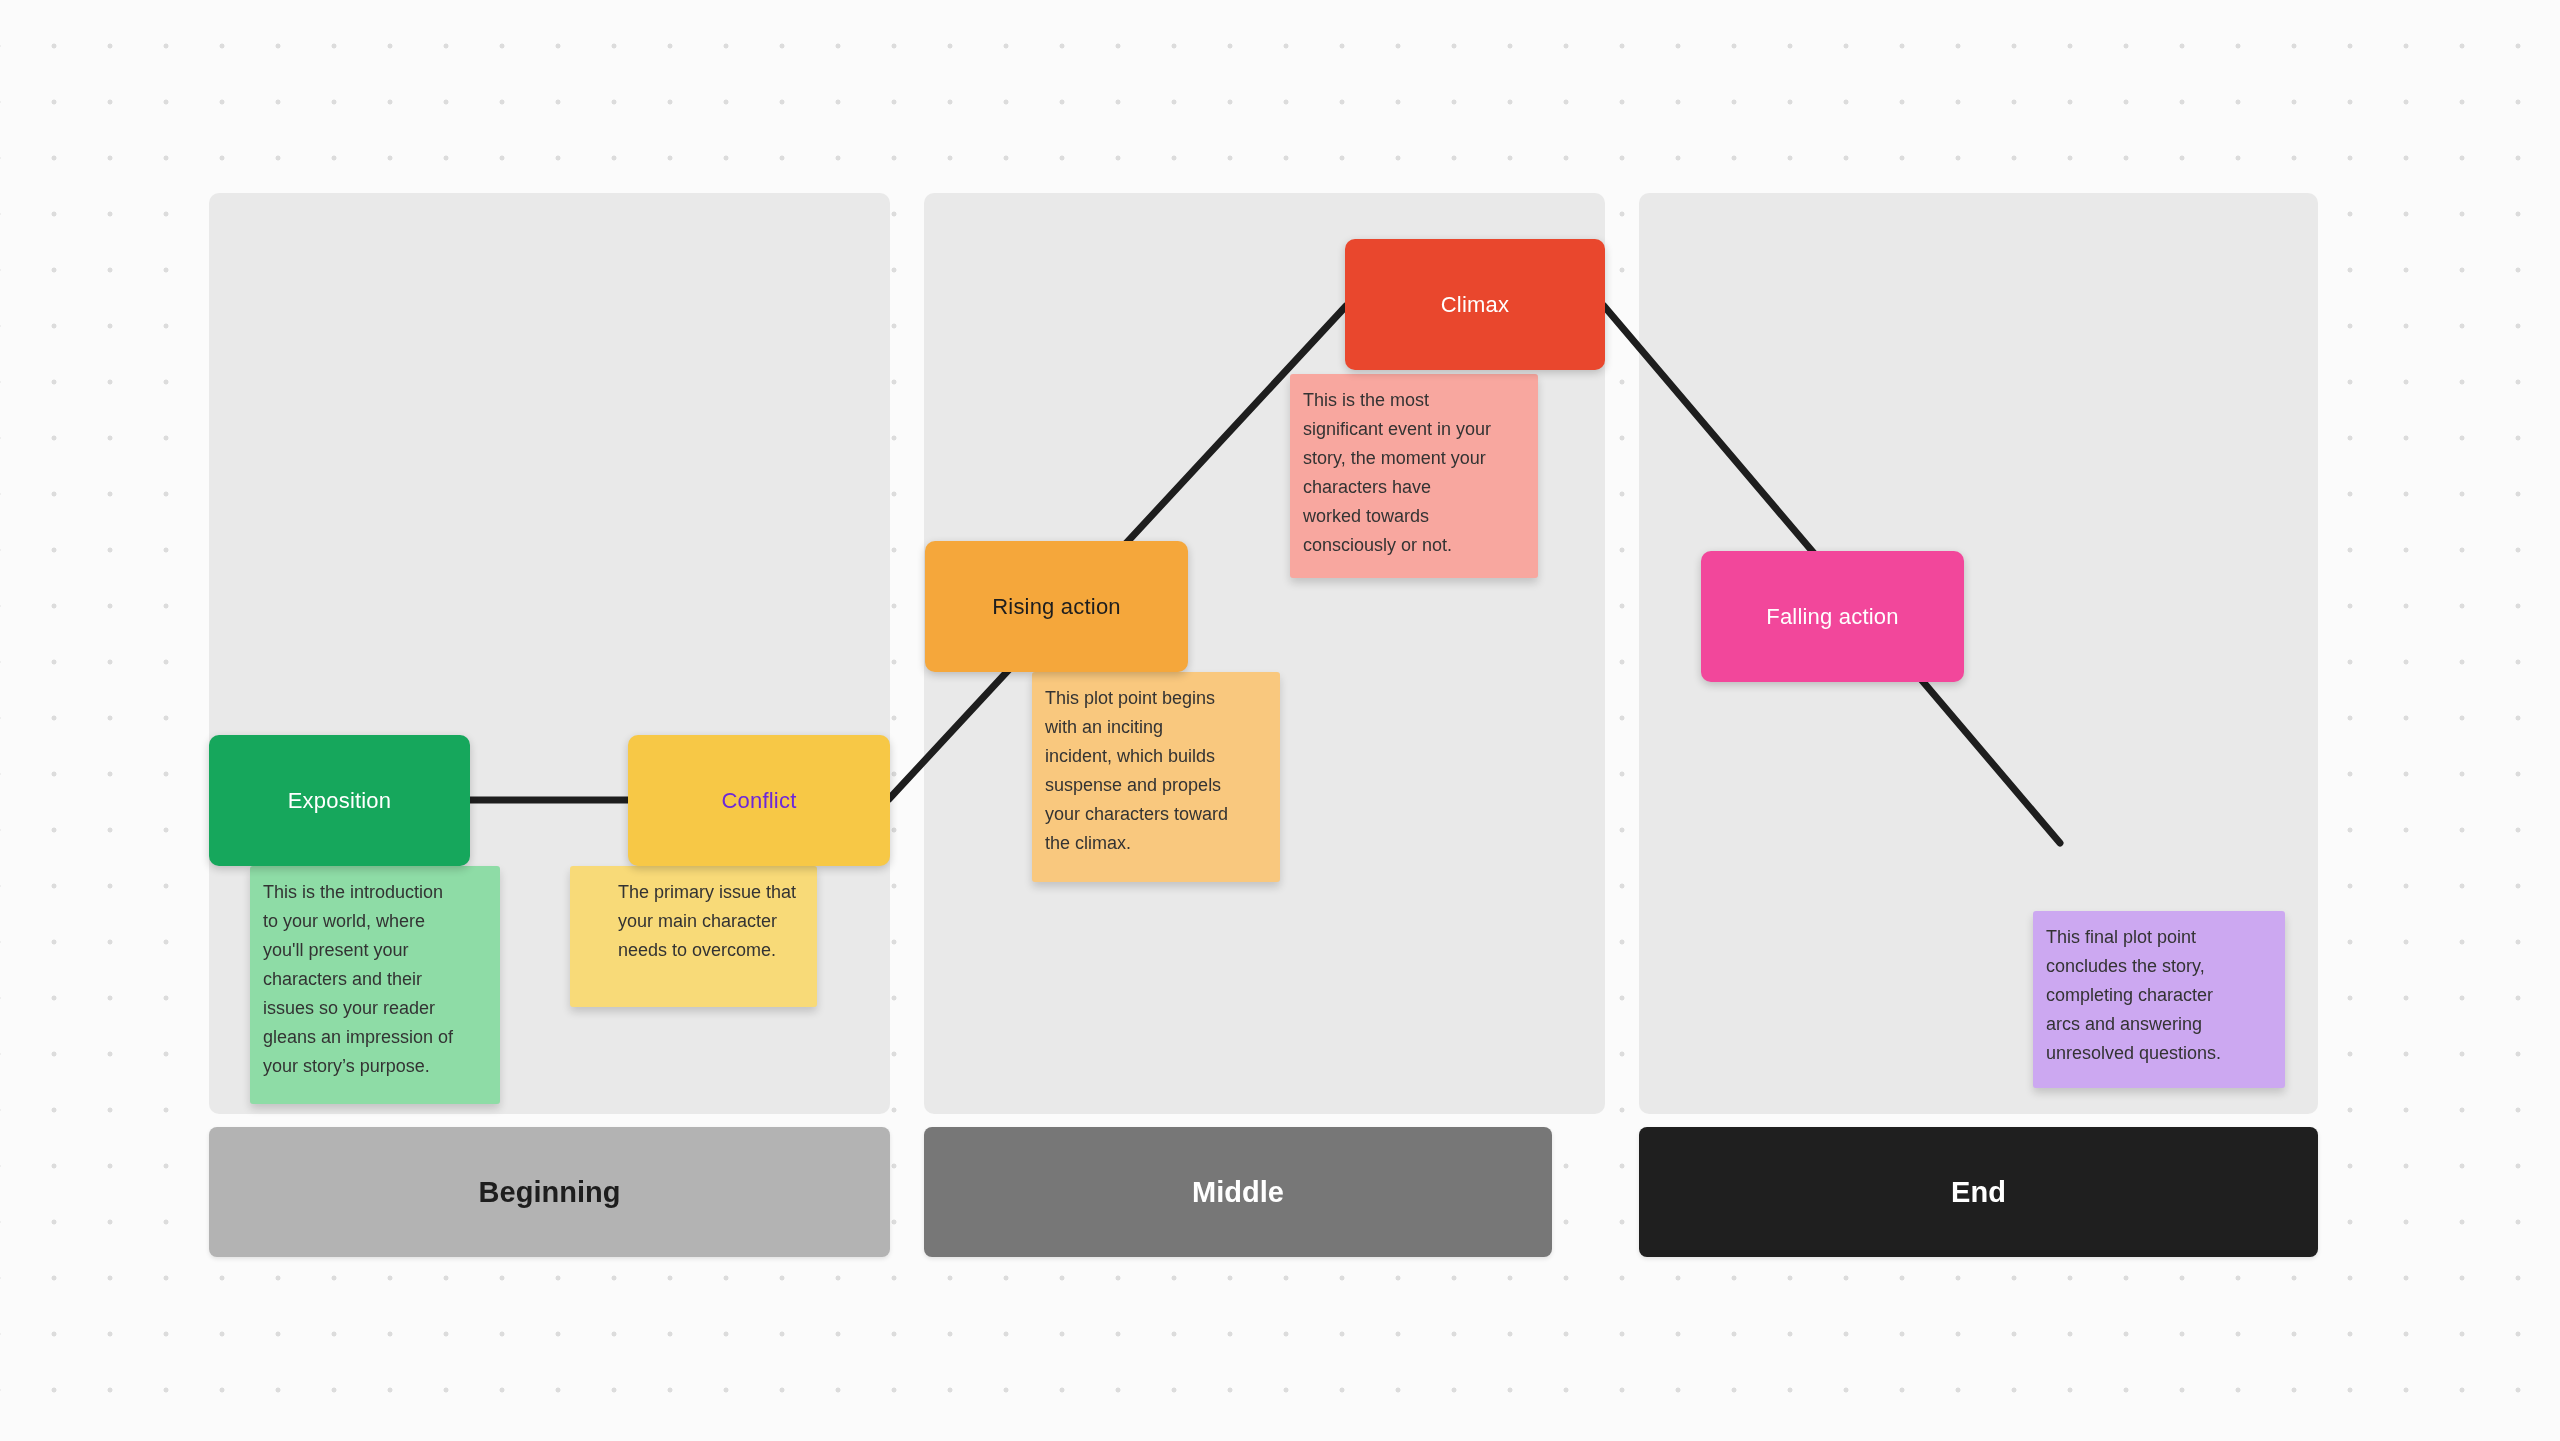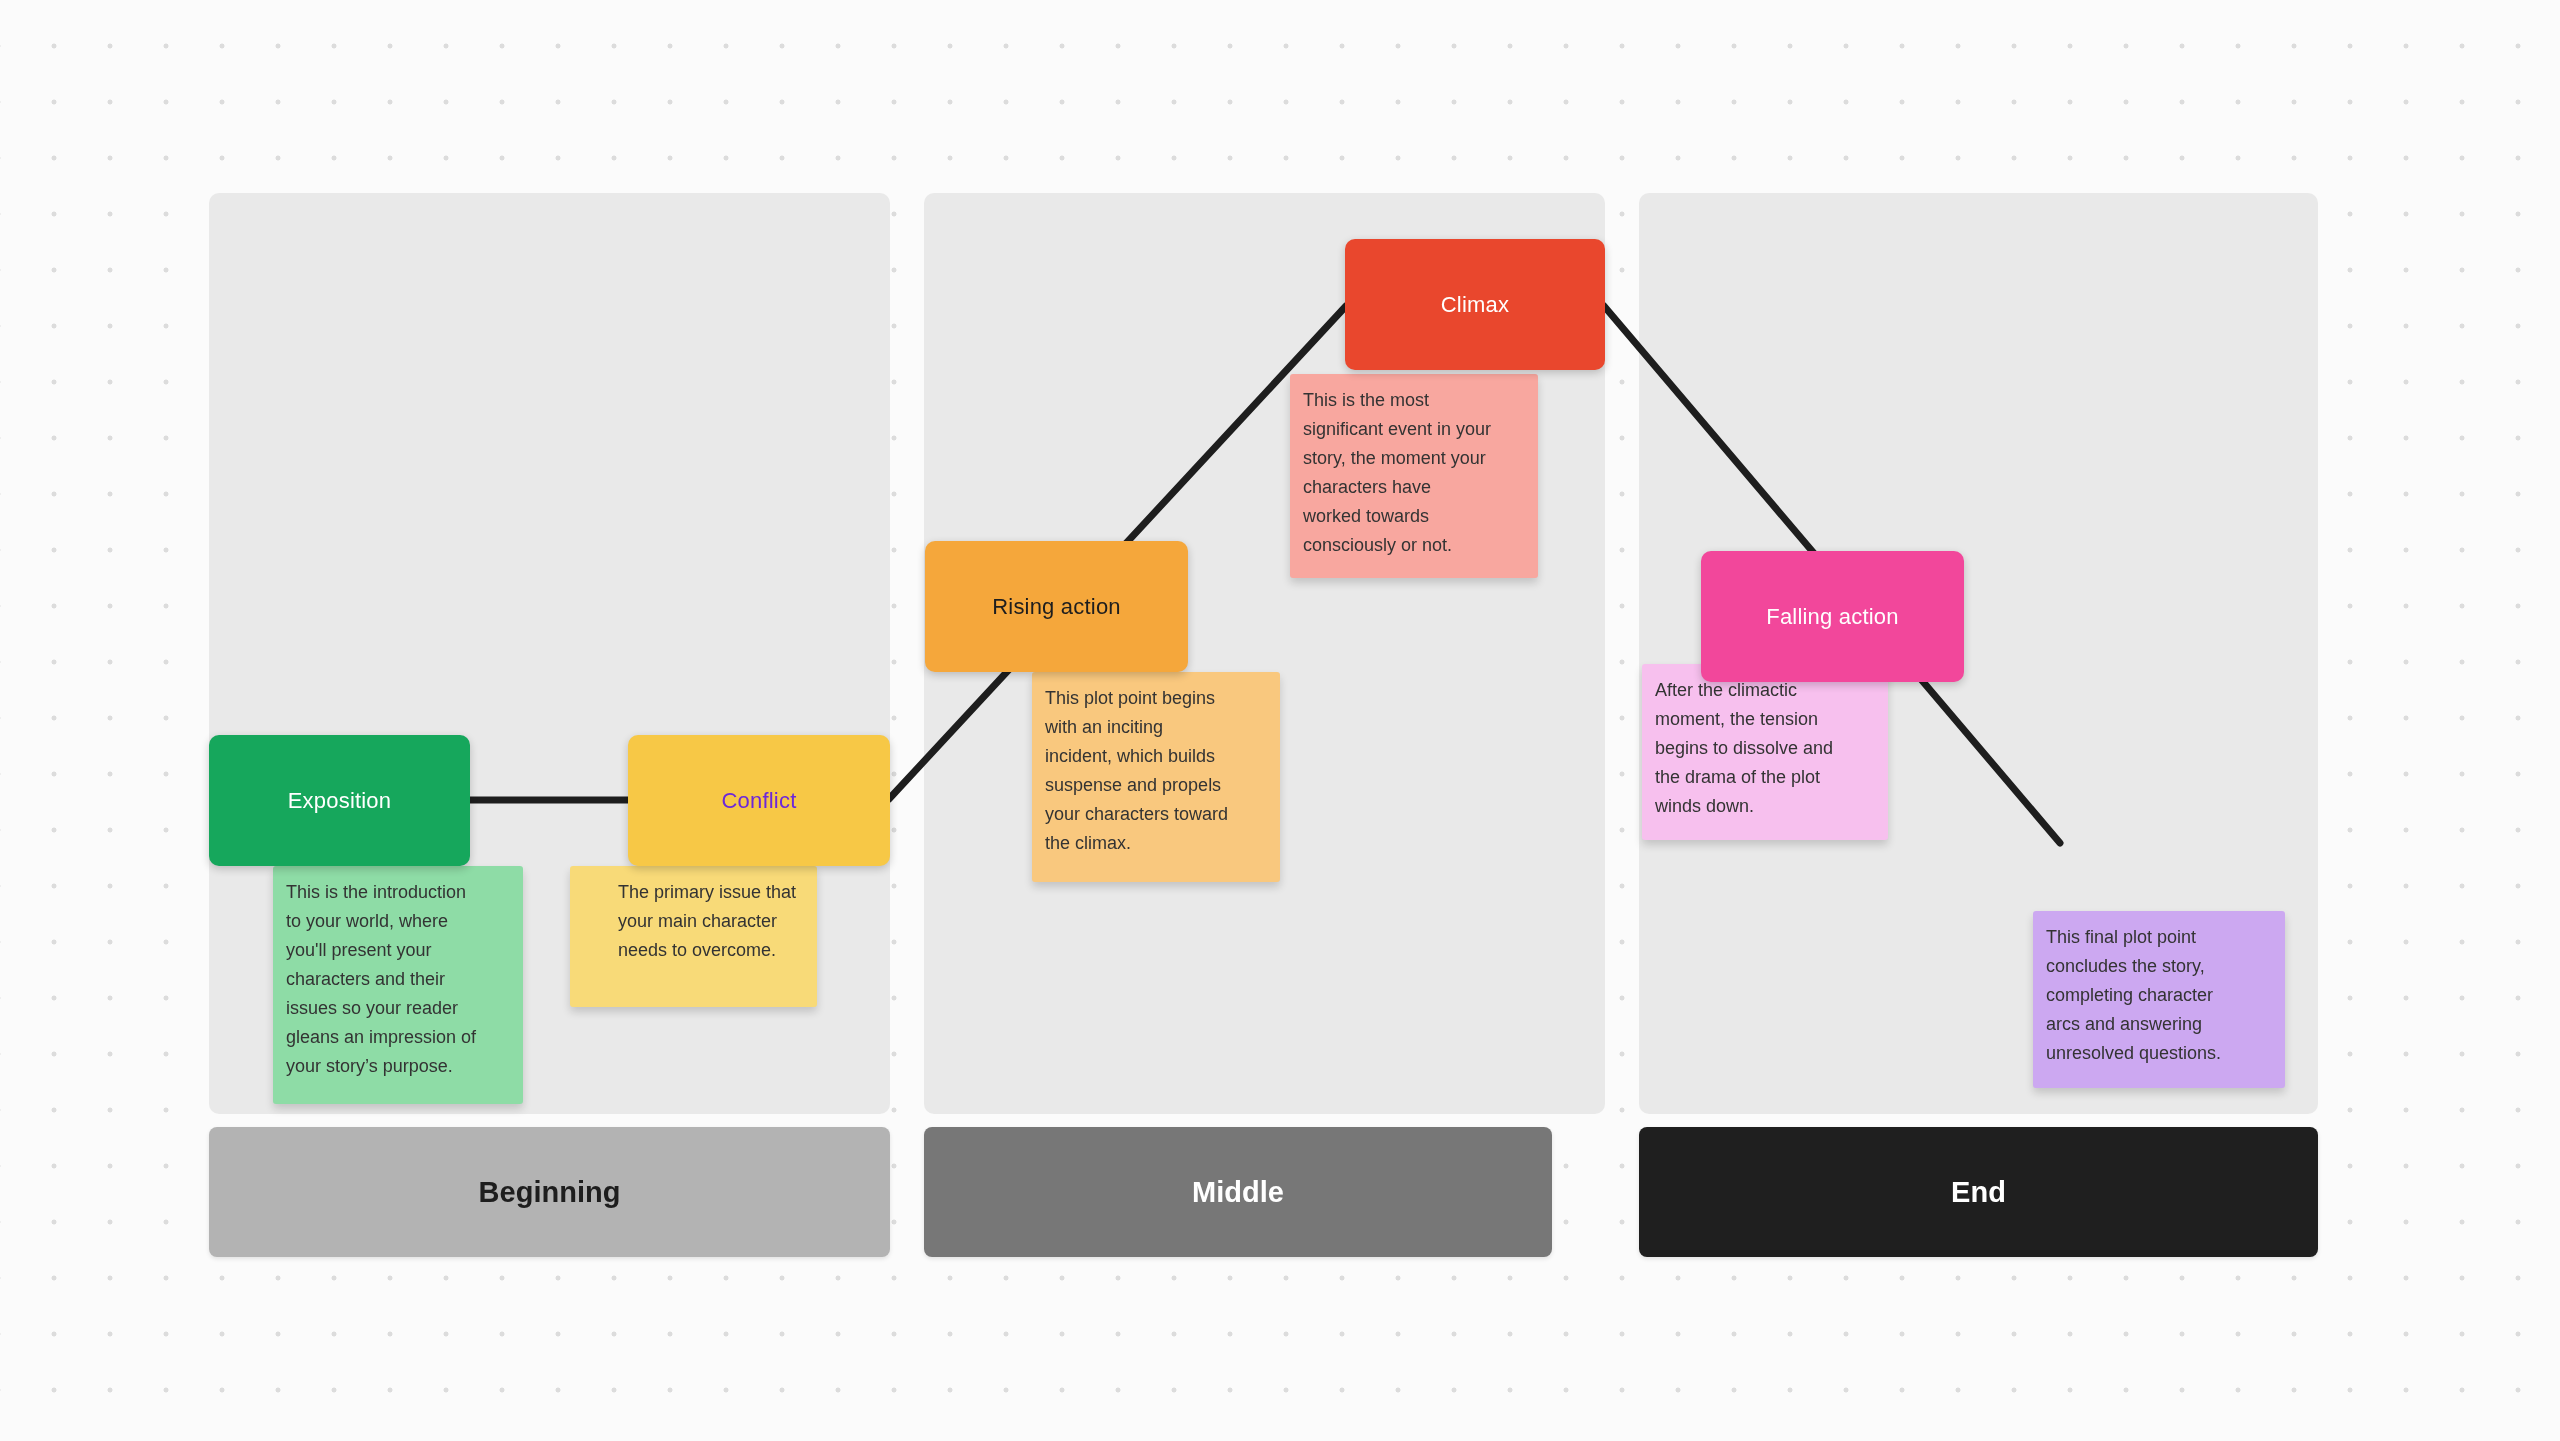--- a/index.html
+++ b/index.html
@@ -102,21 +102,21 @@
   <div class="panel" id="panel-0" style="background: rgb(233, 233, 233);"></div>
   <div class="panel" id="panel-1" style="background: rgb(233, 233, 233);"></div>
   <div class="panel" id="panel-2" style="background: rgb(233, 233, 233);"></div>
 
   <svg class="connectors" width="2560" height="1441" viewBox="0 0 2560 1441">
     <line id="line-0" x1="470" y1="800" x2="630" y2="800" stroke-width="7" stroke-linecap="round" stroke="#1E1E1E"></line>
     <line id="line-1" x1="889" y1="799" x2="1346" y2="306" stroke-width="7" stroke-linecap="round" stroke="#1E1E1E"></line>
     <line id="line-2" x1="1604" y1="306" x2="2060" y2="843" stroke-width="7" stroke-linecap="round" stroke="#1E1E1E"></line>
   </svg>
 
-  <div class="note" id="note-0" style="background: rgb(142, 220, 166); margin-left: 23px;">This is the introduction
+  <div class="note" id="note-0" style="background: rgb(142, 220, 166);">This is the introduction
 to your world, where
 you'll present your
 characters and their
 issues so your reader
 gleans an impression of
 your story’s purpose.</div>
   <div class="note" id="note-1" style="background: rgb(248, 218, 120); padding-left: 48px;">The primary issue that
 your main character
 needs to overcome.</div>
   <div class="note" id="note-2" style="background: rgb(249, 200, 126);">This plot point begins
@@ -124,25 +124,20 @@
 incident, which builds
 suspense and propels
 your characters toward
 the climax.</div>
   <div class="note" id="note-3" style="background: rgb(248, 167, 159);">This is the most
 significant event in your
 story, the moment your
 characters have
 worked towards
 consciously or not.</div>
-  <div class="note" id="note-4" style="background: rgb(247, 192, 238);">After the climactic
-moment, the tension
-begins to dissolve and
-the drama of the plot
-winds down.</div>
   <div class="note" id="note-5" style="background: rgb(204, 168, 241);">This final plot point
 concludes the story,
 completing character
 arcs and answering
 unresolved questions.</div>
 
   <div class="box" id="box-0" style="background: rgb(22, 167, 92); color: rgb(255, 255, 255);">
     <span>Exposition</span>
   </div>
   <div class="box" id="box-1" style="background: rgb(247, 200, 70); color: #6d28d9;">

